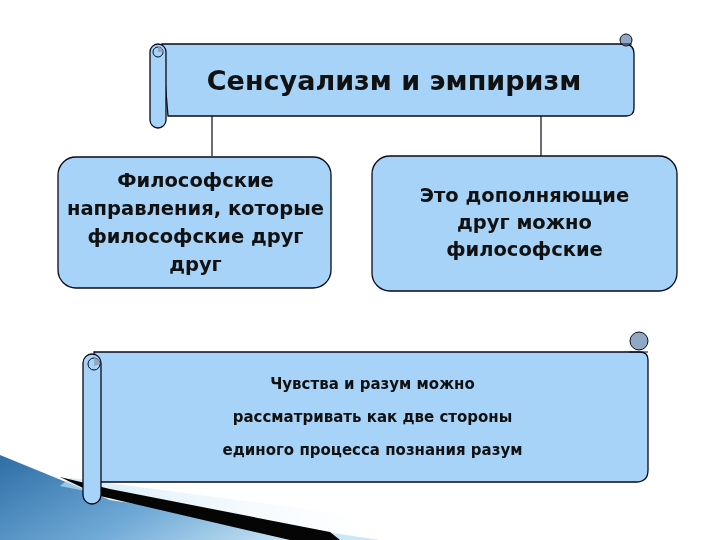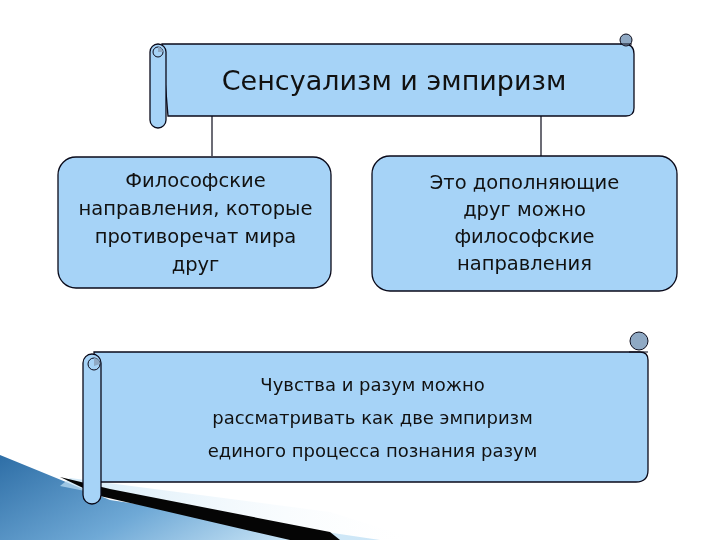--- a/index.html
+++ b/index.html
@@ -6,26 +6,27 @@
     body {
       width: 720px; height: 540px; position: relative; overflow: hidden;
       background: #ffffff;
       font-family: "DejaVu Sans", sans-serif;
     }
     #decor { position: absolute; left: 0; top: 0; }
     .text-block {
       position: absolute; display: flex; flex-direction: column;
       align-items: center; justify-content: center; text-align: center;
       color: #111111;
+      font-weight: bold;
     }
     .text-block span { display: block; white-space: nowrap; }
     #title-text { left: 160px; top: 48px; width: 468px; height: 64px; font-size: 27px; }
     #left-text { left: 58px; top: 158px; width: 275px; height: 130px; font-size: 19.5px; line-height: 28px; }
     #right-text { left: 372px; top: 155px; width: 305px; height: 135px; font-size: 19.5px; line-height: 27px; }
-    #bottom-text { left: 100px; top: 352px; width: 545px; height: 130px; font-size: 18px; line-height: 33px; }
+    #bottom-text { left: 100px; top: 352px; width: 545px; height: 130px; font-size: 15px; line-height: 33px; }
   </style>
 </head>
 <body>
 
 <svg id="decor" width="720" height="540" viewBox="0 0 720 540">
   <defs>
     <linearGradient id="cornerGrad" x1="0" y1="0" x2="1" y2="0.4">
       <stop offset="0" stop-color="#2E6EA6"></stop>
       <stop offset="0.55" stop-color="#6FA9D6"></stop>
       <stop offset="1" stop-color="#C8E4F6"></stop>
@@ -72,28 +73,27 @@
   </g>
 </svg>
 
 <div id="title-text" class="text-block">
   <span>Сенсуализм и эмпиризм</span>
 </div>
 
 <div id="left-text" class="text-block">
   <span>Философские</span>
   <span>направления, которые</span>
-  <span>противоречат мира</span>
+  <span>философские друг</span>
   <span>друг</span>
 </div>
 
 <div id="right-text" class="text-block">
   <span>Это дополняющие</span>
   <span>друг можно</span>
   <span>философские</span>
-  <span>направления</span>
 </div>
 
 <div id="bottom-text" class="text-block">
   <span>Чувства и разум можно</span>
-  <span>рассматривать как две эмпиризм</span>
+  <span>рассматривать как две стороны</span>
   <span>единого процесса познания разум</span>
 </div>
 
 </body></html>

